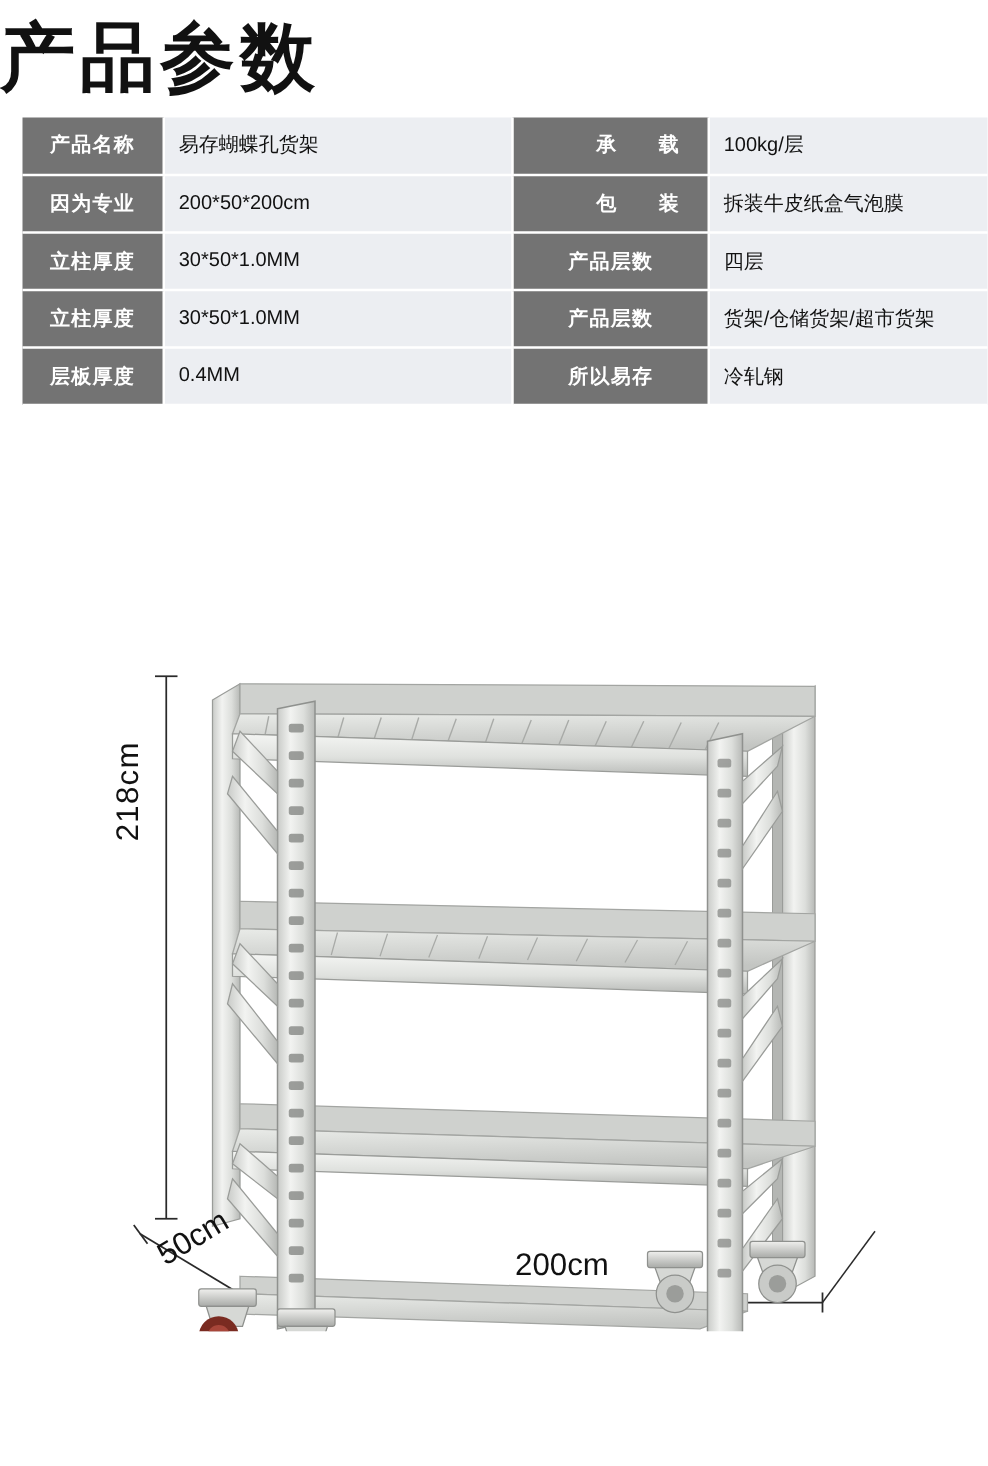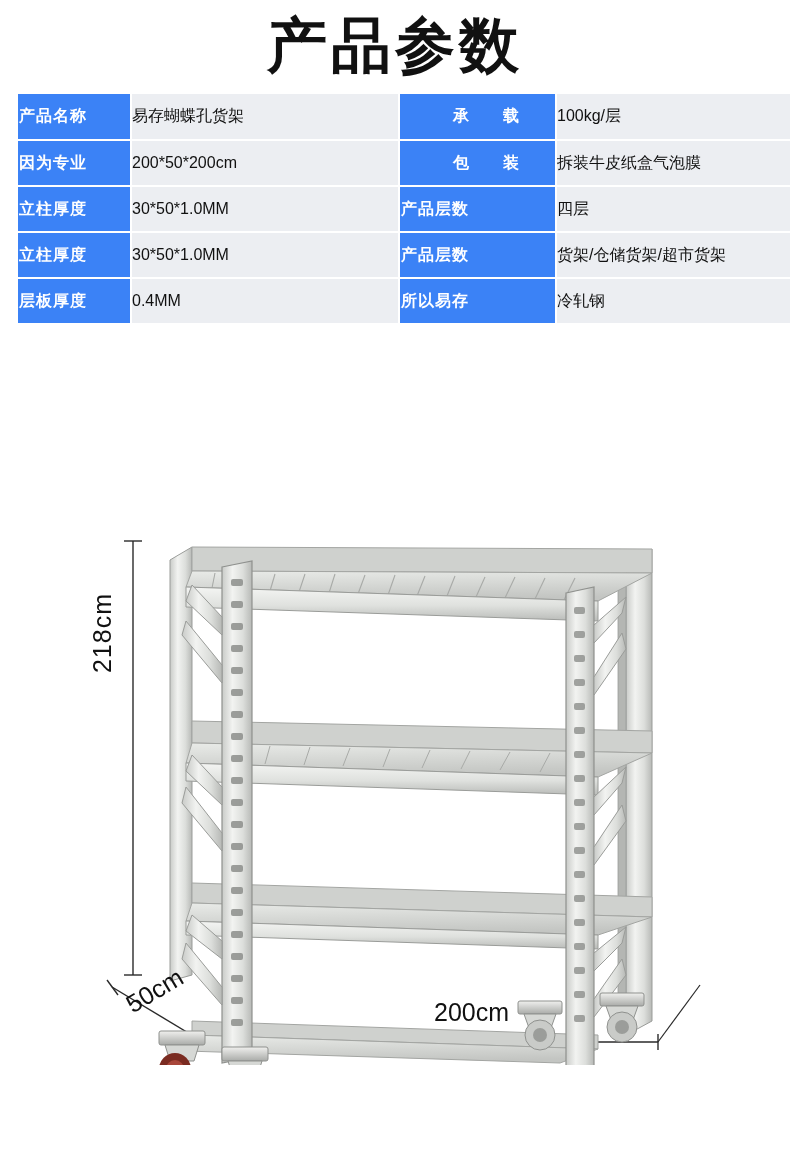--- a/index.html
+++ b/index.html
@@ -12,21 +12,20 @@
     height: 1173px;
     position: relative;
     font-family: "Liberation Sans", sans-serif;
     color: #111;
     overflow: hidden;
   }
 
   
   .header {
     padding-top: 14px;
-    text-align: center;
   }
   .header-title {
     font-size: 60px;
     font-weight: bold;
     letter-spacing: 4px;
     line-height: 1.05;
     color: #111;
   }
   .header-sub {
     font-size: 27px;
@@ -50,37 +49,38 @@
   }
   .spec-table tr {
     height: 46px;
   }
   .spec-table td {
     border-bottom: 2px solid #ffffff;
     vertical-align: middle;
     font-size: 16px;
   }
   .lbl {
-    background: #3b82f6;
+    background: #737373;
     color: #ffffff;
     font-weight: bold;
     font-size: 17px;
+    text-align: center;
     width: 110px;
     letter-spacing: 1px;
     border-right: 2px solid #ffffff;
   }
   .lbl.spread {
     letter-spacing: 9px;
     text-indent: 9px;
     padding-left: 44px;
   }
   .val {
     background: #eceef2;
     color: #111;
-    padding-left: 0;
+    padding-left: 11px;
     width: 265px;
   }
   .val.left-col {
     border-right: 2px solid #ffffff;
   }
 
   
   .photo {
     position: relative;
     width: 790px;
@@ -99,21 +99,21 @@
   }
   #dim-height {
     left: 88px;
     top: 258px;
     writing-mode: vertical-rl;
     text-orientation: sideways;
     transform: rotate(180deg);
     letter-spacing: 1px;
   }
   #dim-width {
-    left: 434px;
+    left: 412px;
     top: 663px;
   }
   #dim-depth {
     left: 121px;
     top: 659px;
     transform: rotate(-31deg);
     transform-origin: left top;
   }
 </style>
 </head>

